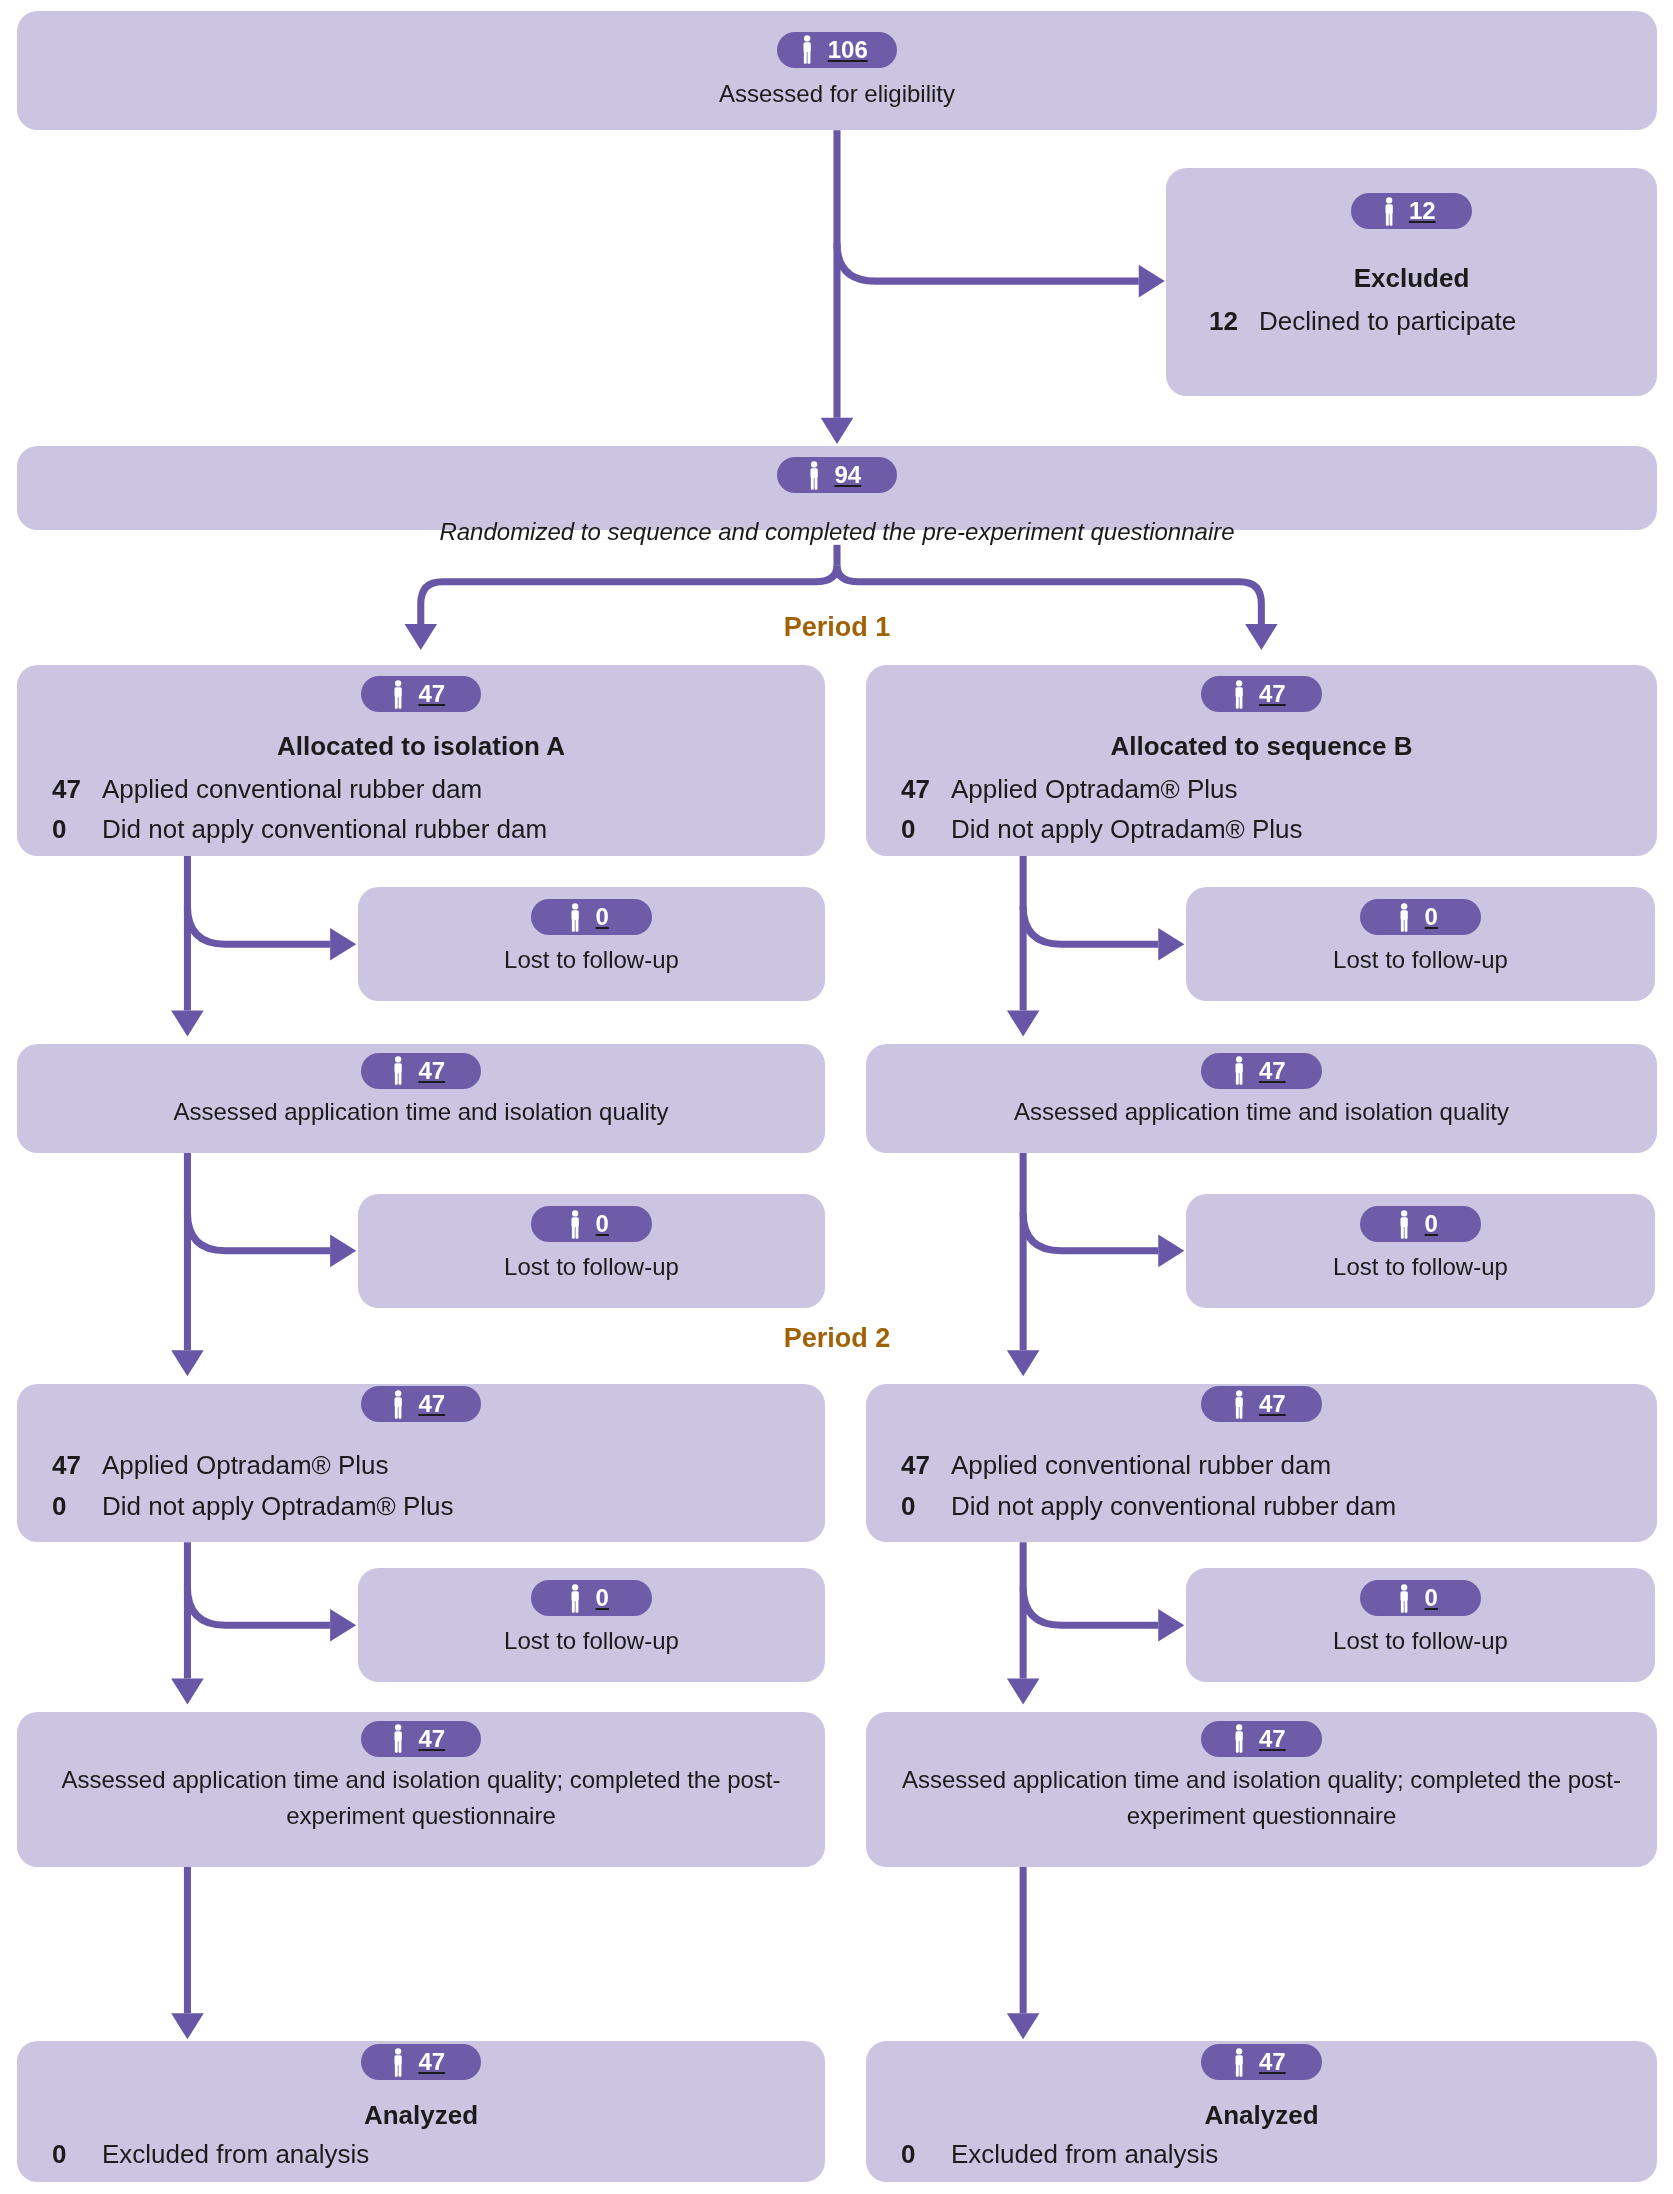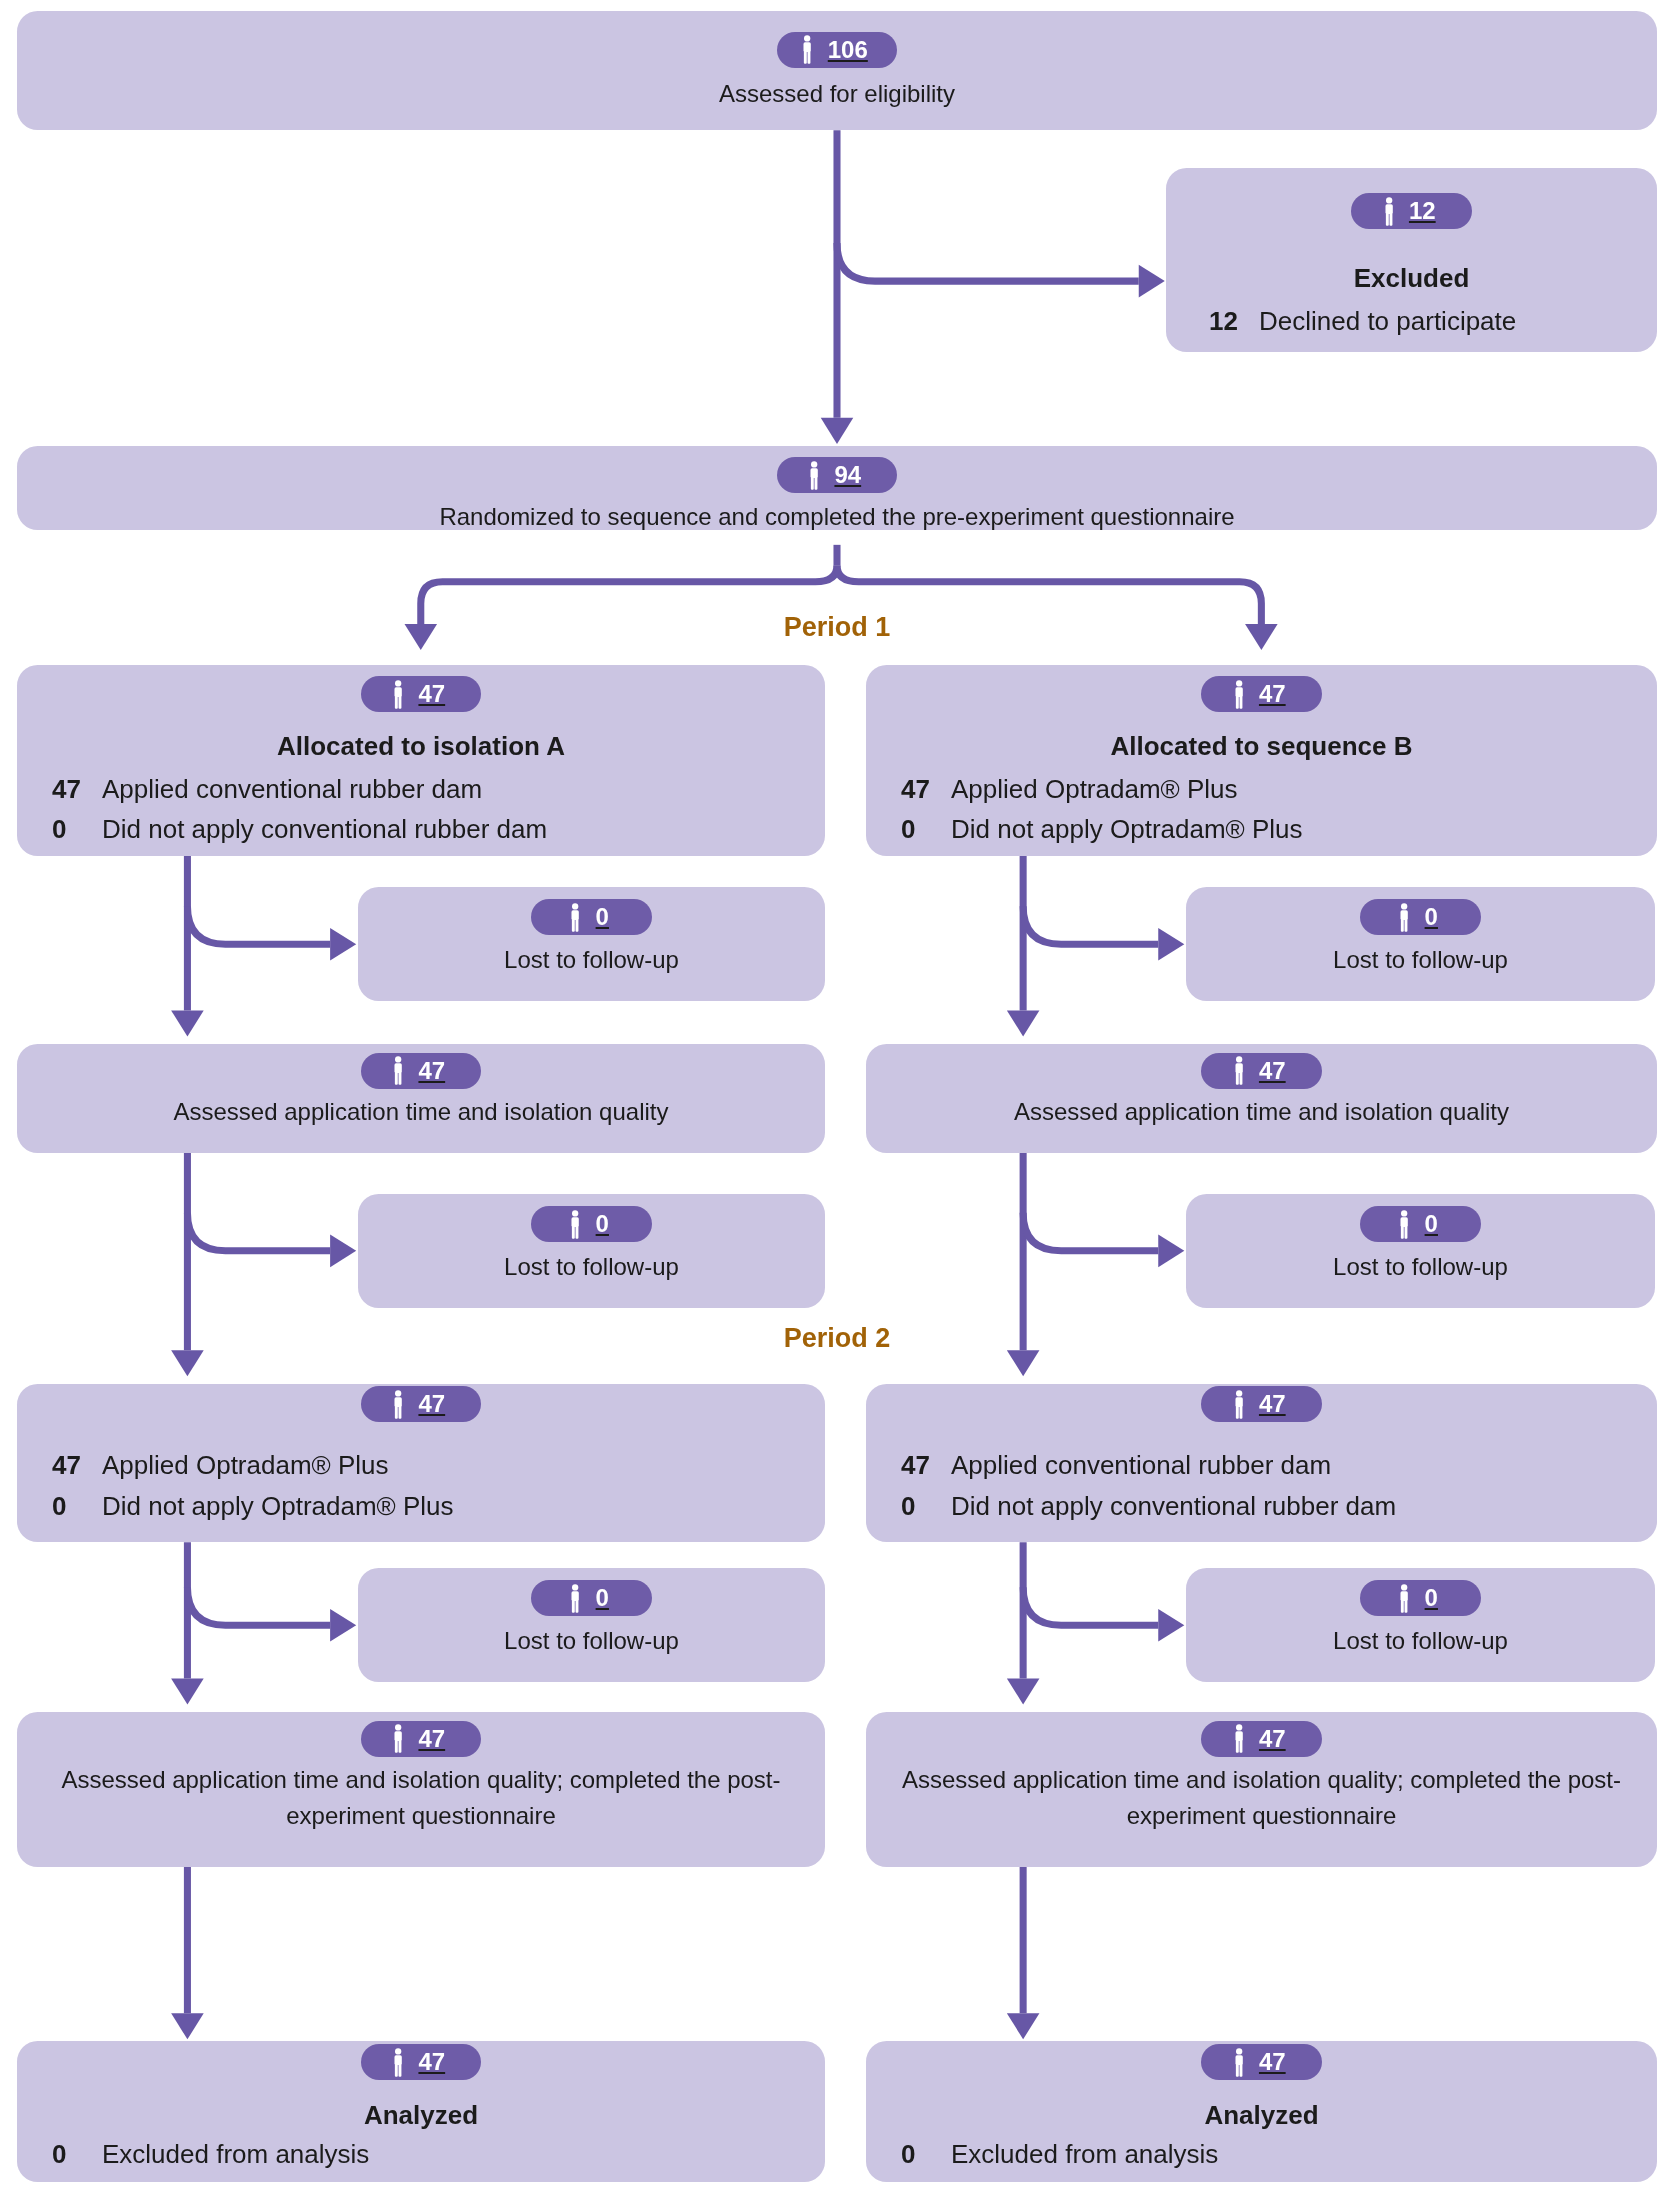--- a/index.html
+++ b/index.html
@@ -30,21 +30,21 @@
   .item .t{flex:1;}
 
   .period-label{
     position:absolute;z-index:1;transform:translateX(-50%);
     font-size:27px;font-weight:bold;color:#a16207;white-space:nowrap;
   }
 
   
   .b-elig{padding-top:20.6px;}      .b-elig .ctext{margin-top:7.6px;}
   .b-excl{padding-top:25px;}      .b-excl .btitle{margin-top:34px;} .b-excl .item{margin-top:8.7px;padding-left:43px;}
-  .b-rand{padding-top:11px;}      .b-rand .ctext{margin-top:6px;}
+  .b-rand{padding-top:11px;}      .b-rand .ctext{margin-top:21px;font-style:italic;}
   .b-alloc{padding-top:11px;}     .b-alloc .btitle{margin-top:18.5px;} .b-alloc .item1{margin-top:9.8px;} .b-alloc .item2{margin-top:2.2px;}
   .b-lost{padding-top:12px;}      .b-lost .ctext{margin-top:6.5px;}
   .b-assess{padding-top:8.7px;}    .b-assess .ctext{margin-top:5.4px;}
   .b-p2{padding-top:2.2px;}         .b-p2 .item1{margin-top:25px;} .b-p2 .item2{margin-top:3.3px;}
   .b-assess2{padding-top:8.7px;}   .b-assess2 .ctext{margin-top:5.4px;max-width:738px;}
   .b-anal{padding-top:3.3px;}       .b-anal .btitle{margin-top:19.5px;} .b-anal .item{margin-top:5.4px;}
 </style>
 </head>
 <body>
 
@@ -107,21 +107,21 @@
 <div class="box b-elig" style="left:17px;top:11.4px;width:1640px;height:119px">
   <div class="badge">
     <svg class="picon" viewBox="0 0 24 46">
         <use href="#person-shape"></use>
       </svg>
     <span class="bnum">106</span>
   </div>
   <div class="ctext">Assessed for eligibility</div>
 </div>
 
-<div class="box b-excl" style="left:1166px;top:168px;width:491px;height:184px">
+<div class="box b-excl" style="left:1166px;top:168px;width:491px;height:228px">
   <div class="badge">
     <svg class="picon" viewBox="0 0 24 46">
         <use href="#person-shape"></use>
       </svg>
     <span class="bnum">12</span>
   </div>
   <div class="btitle">Excluded</div>
   <div class="item">
     <span class="n">12</span>
     <span class="t">Declined to participate</span>

